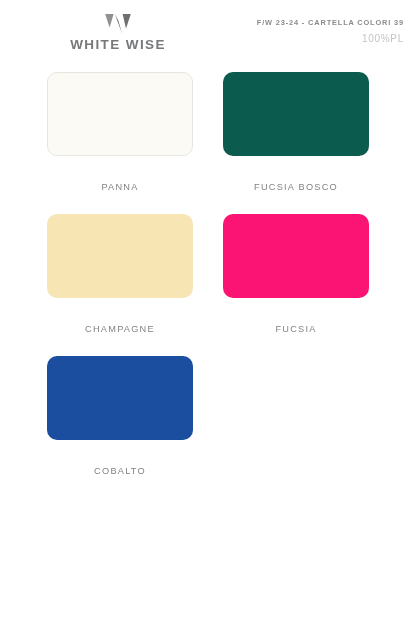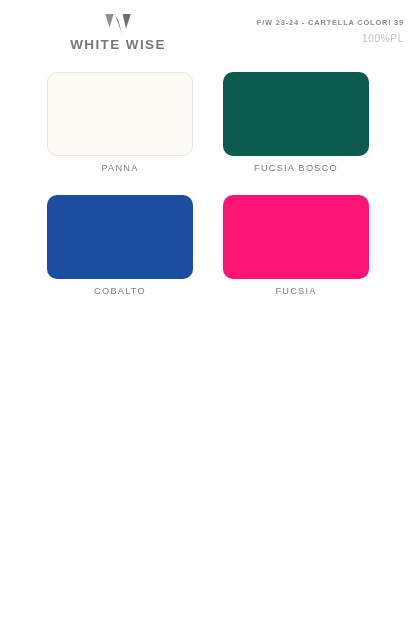--- a/index.html
+++ b/index.html
@@ -92,21 +92,21 @@
   .swatch-chip {
     width: 146px;
     height: 84px;
     border-radius: 10px;
     box-sizing: border-box;
   }
   .swatch-chip.bordered {
     border: 1px solid #e7e5e0;
   }
   .swatch-label {
-    margin-top: 8px;
+    margin-top: 27px;
     font-size: 9.2px;
     font-weight: 400;
     letter-spacing: 1.25px;
     color: #808285;
     line-height: 1;
     white-space: nowrap;
   }
 </style>
 </head>
 <body>
@@ -137,24 +137,28 @@
     <div class="swatch-chip bordered" style="background: rgb(252, 250, 245);"></div>
     <div class="swatch-label">PANNA</div>
   </div>
 
   <div class="swatch-cell">
     <div class="swatch-chip" style="background: rgb(11, 91, 78);"></div>
     <div class="swatch-label">FUCSIA BOSCO</div>
   </div>
 
 
-
   <div class="swatch-cell">
-    <div class="swatch-chip" style="background: rgb(28, 78, 160);"></div>
-    <div class="swatch-label">COBALTO</div>
+    <div class="swatch-chip" style="background: rgb(247, 230, 180);"></div>
+    <div class="swatch-label">CHAMPAGNE</div>
   </div>
 
   <div class="swatch-cell">
     <div class="swatch-chip" style="background: rgb(251, 20, 116);"></div>
     <div class="swatch-label">FUCSIA</div>
   </div>
 
+  <div class="swatch-cell">
+    <div class="swatch-chip" style="background: rgb(28, 78, 160);"></div>
+    <div class="swatch-label">COBALTO</div>
+  </div>
+
 </div>
 
 </body></html>

